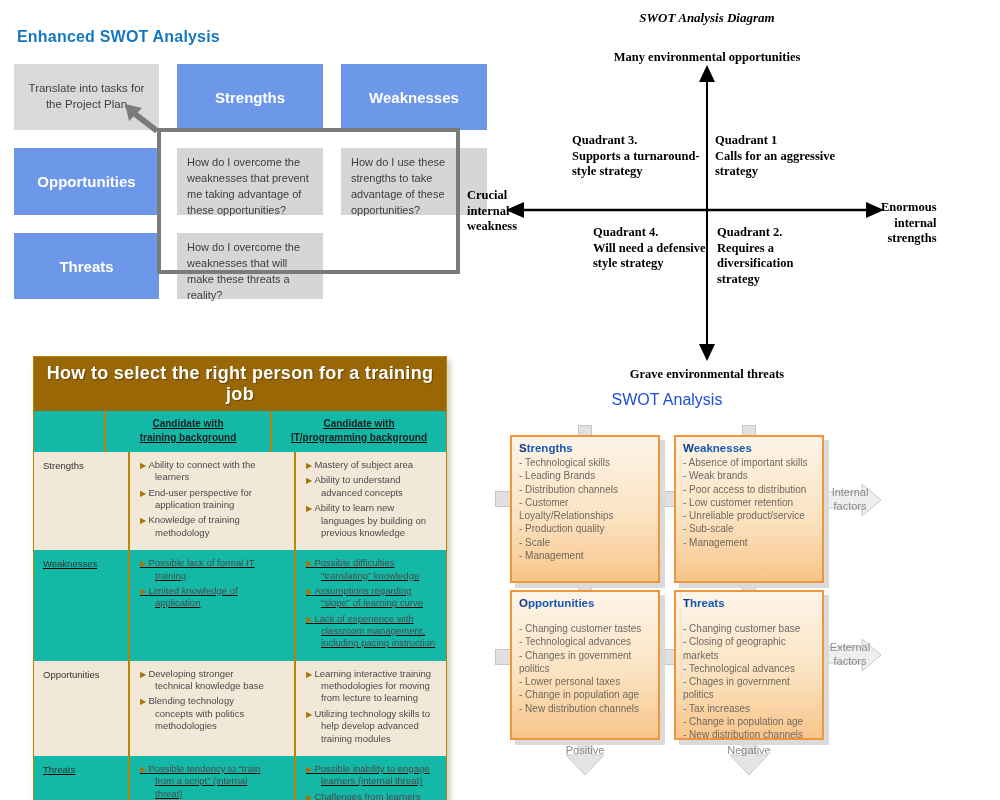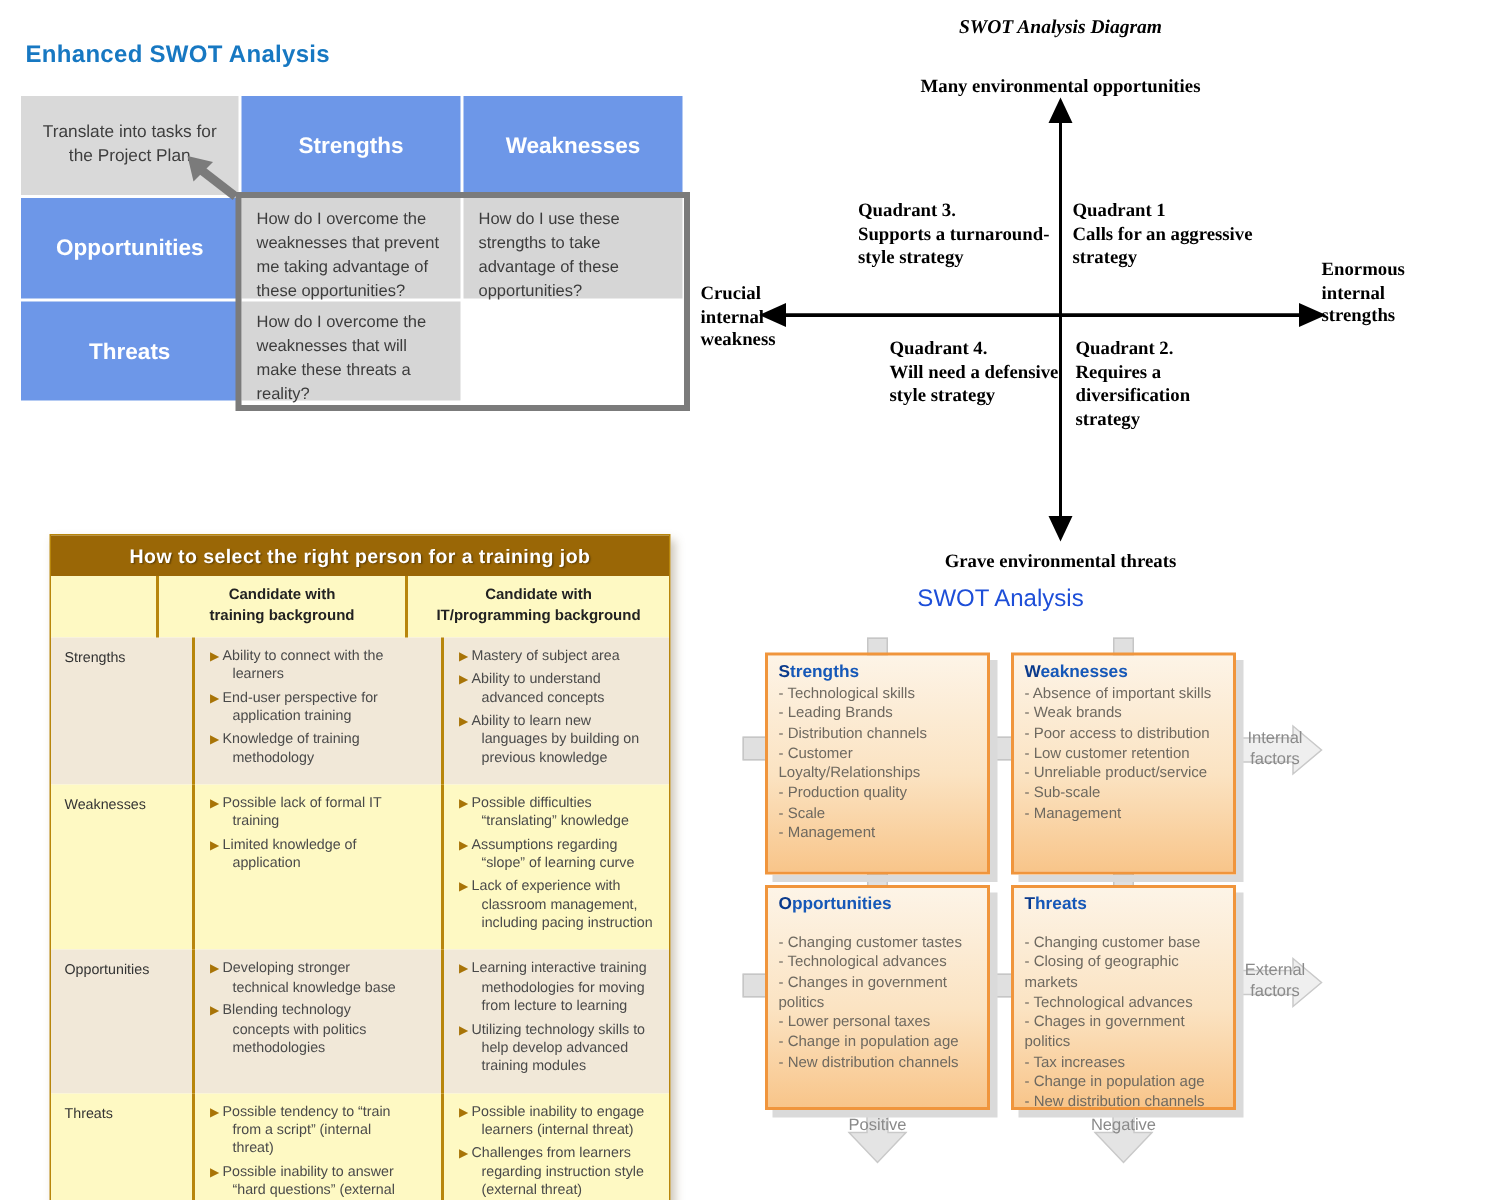--- a/index.html
+++ b/index.html
@@ -3,49 +3,49 @@
 <meta charset="utf-8">
 <style>
   * { margin:0; padding:0; box-sizing:border-box; }
   html,body { width:1000px; height:800px; background:#fff; font-family:"Liberation Sans",sans-serif; overflow:hidden; }
   .abs { position:absolute; }
   .pre { white-space:pre-line; }
 
   
   #sec-enhanced { left:14px; top:28px; width:448px; height:262px; }
   #enh-title { left:3px; top:0; font-size:16px; font-weight:bold; color:#1778c2; letter-spacing:.2px; }
-  #enh-table { left:0; top:36px; width:441px; display:grid; grid-template-columns:145px 146px 146px; grid-template-rows:66px 67px 66px; gap:2px; background:#fff; position:absolute; }
+  #enh-table { left:0; top:36px; width:441px; display:grid; grid-template-columns:145px 146px 146px; grid-template-rows:66px 67px 66px; gap:18px; background:#fff; position:absolute; }
   .enh-cell { display:flex; align-items:center; justify-content:center; text-align:center; }
   .enh-note { background:#d9d9d9; color:#3e3e3e; font-size:11.5px; padding:4px 14px; line-height:1.35; }
   .enh-head { background:#6d97e8; color:#fff; font-size:15px; font-weight:bold; }
   .enh-ans  { background:#d6d6d6; color:#3c3c3c; font-size:11px; line-height:1.45; align-items:flex-start; justify-content:flex-start; text-align:left; padding:7px 10px; }
   #enh-highlight { left:143px; top:64px; width:303px; height:146px; border:4px solid #7b7b7b; z-index:3; }
   #enh-arrow { left:110px; top:40px; z-index:4; }
 
   
   #sec-quadrant { left:460px; top:8px; width:440px; height:378px; font-family:"Liberation Serif",serif; color:#000; }
   #quad-title { left:70px; top:2px; width:354px; text-align:center; font-size:13px; font-weight:bold; font-style:italic; }
   .quad-label { font-size:12.5px; font-weight:bold; line-height:1.25; }
   #quad-top    { left:97px;  top:42px;  width:300px; text-align:center; }
   #quad-bottom { left:97px;  top:359px; width:300px; text-align:center; }
   #quad-left   { left:7px;   top:180px; }
-  #quad-right  { left:421px; top:164px; }
+  #quad-right  { left:421px; top:192px;text-align:right; }
   #quad-q3 { left:112px; top:125px; }
   #quad-q1 { left:255px; top:125px; }
   #quad-q4 { left:133px; top:217px; }
   #quad-q2 { left:257px; top:217px; }
 
   
   #sec-training { left:33px; top:356px; width:414px; height:336px; }
   #train-box { border:1px solid #b8860b; box-shadow:3px 4px 6px rgba(110,90,50,.35); background:#fff; }
-  #train-titlebar { background:#9a6706; color:#fff; font-weight:bold; font-size:13px; text-align:center; padding:6px 0 6px 0; letter-spacing:.3px; text-shadow:1px 1px 1px rgba(0,0,0,.35); }
+  #train-titlebar { background:#9a6706; color:#fff; font-weight:bold; font-size:18px; text-align:center; padding:6px 0 6px 0; letter-spacing:.3px; text-shadow:1px 1px 1px rgba(0,0,0,.35); }
   .train-row { display:grid; grid-template-columns:70px 166px 176px; }
   .train-row > div:nth-child(2), .train-row > div:nth-child(3) { border-left:2px solid #b8860b; }
   .t-beige { background:#f1e8d8; }
-  .t-white { background:#fef9c3; }
+  .t-white { background:#14b8a6;text-decoration:underline; }
   .train-headcell { font-size:10px; font-weight:bold; color:#222; text-align:center; padding:6px 2px 8px 2px; line-height:1.35; }
   .train-labelcell { font-size:9.5px; color:#333; padding:8px 4px 4px 9px; }
   .train-listcell { padding:7px 6px 8px 10px; font-size:9.5px; color:#4a4a4a; line-height:1.3;margin-left:24px; }
   .tli { padding-left:15px; text-indent:-15px; margin-bottom:3px; }
   .tli::before { content:"\25B6\00a0"; color:#a87407; font-size:8px; }
   .r-strengths { min-height:62px; } .r-weaknesses { min-height:85px; } .r-opportunities { min-height:65px; } .r-threats { min-height:62px; }
 
   
   #sec-swotboxes { left:495px; top:383px; width:420px; height:415px; }
   #sb-title { left:0; top:8px; width:344px; text-align:center; font-size:16px; color:#1d4ed8; }

